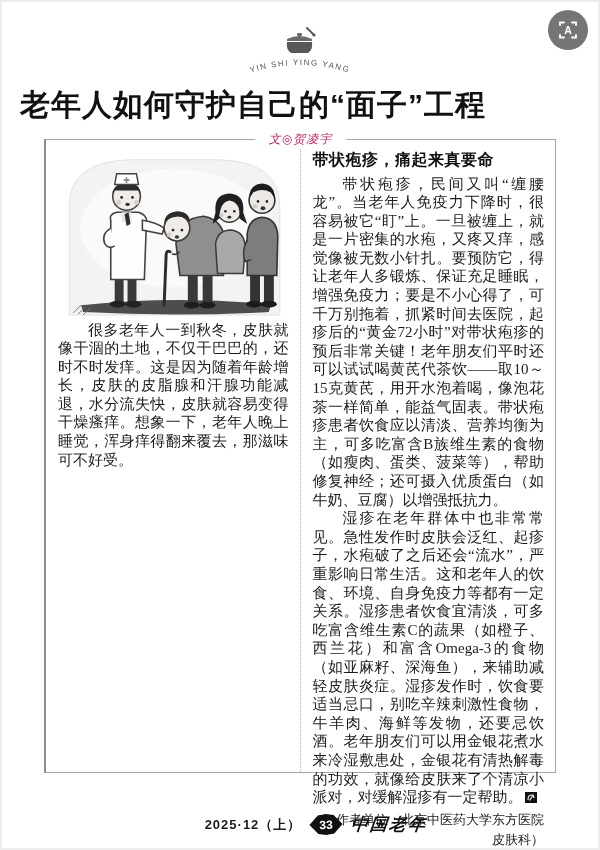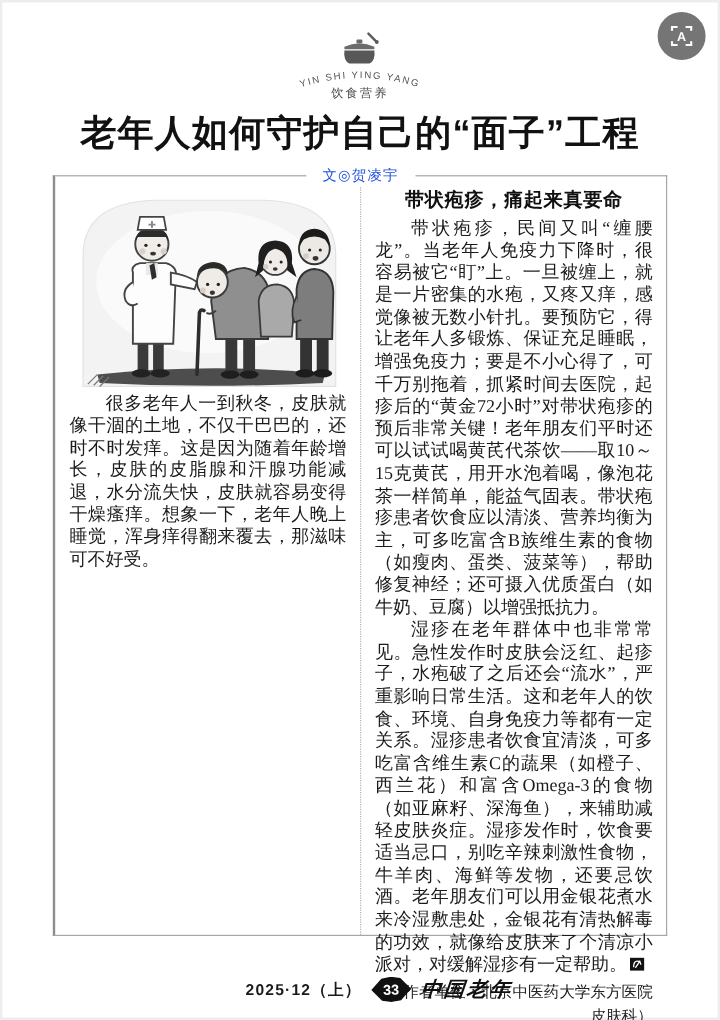--- a/index.html
+++ b/index.html
@@ -15,38 +15,38 @@
     border:none;cursor:pointer;z-index:5;
   }
   
   .masthead{padding-top:26px;text-align:center;}
   .masthead .pot{display:block;margin:0 auto;}
   .masthead .arc{display:block;margin:-4px auto 0;}
   .masthead .col-cn{font-family:"Liberation Sans",sans-serif;font-size:10px;color:#4a4a4a;
     letter-spacing:2px;margin-top:-7px;}
   
   .page-title{
-    margin:10px 20px 0;text-align:center;font-family:"Liberation Sans","DejaVu Sans",sans-serif;
+    margin:10px 20px 0;text-align:left;font-family:"Liberation Sans","DejaVu Sans",sans-serif;
     font-weight:bold;font-size:30px;letter-spacing:1px;color:#111;line-height:1.15;
   }
   .frame{
     position:relative;width:512px;height:634px;margin:16px auto 0;box-sizing:border-box;
     border:1px solid #a5a5a5;border-left:2px solid #8d8d8d;background:#fff;
   }
   .byline{
     position:absolute;top:-9px;left:50%;transform:translateX(-50%);
-    background:#fff;padding:0 14px;font-size:12px;color:#1d4ed8;letter-spacing:1px;white-space:nowrap;
+    background:#fff;padding:0 14px;font-size:12px;color:#be185d;letter-spacing:1px;white-space:nowrap;font-style:italic;
   }
   .cols{display:flex;height:100%;box-sizing:border-box;}
   .col{width:50%;box-sizing:border-box;padding:9px 11px 8px 12px;}
   .col.left{border-right:1px dotted #b3b3b3;}
   .illus{display:block;width:233px;height:170px;margin:0 auto 2px;}
   h3.sec{
     font-family:"Liberation Sans","DejaVu Sans",sans-serif;font-size:16px;font-weight:bold;
-    text-align:center;margin:5px 0 4px;color:#101010;letter-spacing:.5px;
+    margin:5px 0 4px;color:#101010;letter-spacing:.5px;
   }
   p.body{
     margin:0;font-size:15px;line-height:18.6px;text-align:justify;text-indent:2em;
     color:#1b1b1b;letter-spacing:0;
   }
   .endmark{display:inline-block;width:12px;height:11px;vertical-align:-1px;margin-left:2px;}
   .note{font-size:13px;line-height:20px;text-align:right;margin:3px 0 0;color:#222;}
   
   .footer{
     position:absolute;left:16px;bottom:14px;width:100%;display:flex;align-items:center;
@@ -88,21 +88,20 @@
     <path d="M8,16 L33,16 Q34,24 29,27 L12,27 Q7,24 8,16 Z" fill="#585858"></path>
   </svg>
   <svg class="arc" width="140" height="26" viewBox="0 0 140 26">
     <defs>
         <path id="arcPath" d="M14,23 Q70,3 126,23" fill="none"></path>
       </defs>
     <text font-family="Liberation Sans,sans-serif" font-size="8" letter-spacing="1.5" fill="#555">
       <textPath href="#arcPath" startOffset="50%" text-anchor="middle">YIN SHI YING YANG</textPath>
     </text>
   </svg>
-  <div class="col-cn">饮食营养</div>
 </div>
 
 <h1 class="page-title">老年人如何守护自己的“面子”工程</h1>
 
 <div class="frame">
   <div class="byline">文◎贺凌宇</div>
 
   <div class="cols">
 
     <div class="col left">

